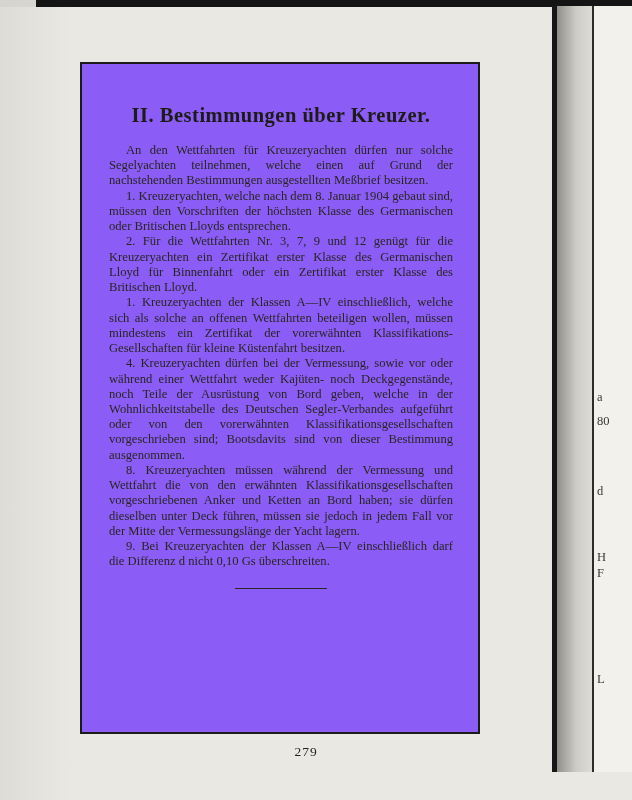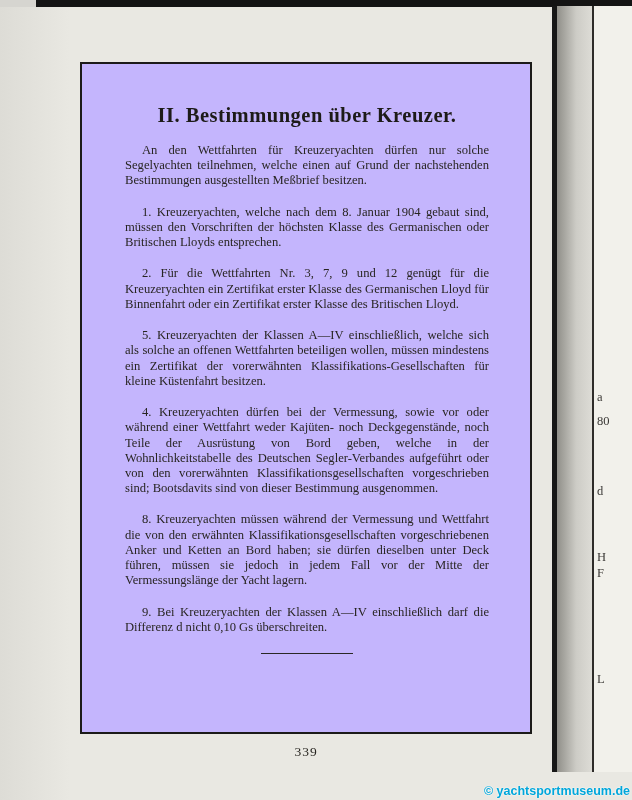--- a/index.html
+++ b/index.html
@@ -18,30 +18,30 @@
     background:linear-gradient(to right,#dddcd6,rgba(233,232,226,0));}
   .fold-line{position:absolute;top:6px;left:552px;width:5px;height:766px;background:#171717;}
   .gutter{position:absolute;top:6px;left:557px;width:35px;height:766px;
     background:linear-gradient(to right,#908f89,#cdccc6 55%,#dddcd6);}
   .edge-line{position:absolute;top:6px;left:592px;width:2px;height:766px;background:#2e2c29;}
   .next-page{position:absolute;top:6px;left:594px;width:38px;height:766px;background:#f2f1eb;}
   .edge-fragment{position:absolute;left:3px;font-size:12.5px;color:#3a3835;}
 
   
   .frame{
-    position:absolute;left:80px;top:62px;width:452px;height:672px;
-    border:2px solid #1c1b19;background:#c4b5fd;box-sizing:border-box;
+    position:absolute;left:80px;top:62px;width:400px;height:672px;
+    border:2px solid #1c1b19;background:#8b5cf6;box-sizing:border-box;
   }
   .frame-inner{padding:40px 25px 0 27px;}
   .doc-title{
     text-align:center;font-weight:bold;font-size:20.5px;letter-spacing:.5px;
     margin:0 0 16px 0;color:#1d1b18;
   }
   .para{
-    margin:16px;font-size:12.6px;line-height:1.21;
+    margin:0;font-size:12.6px;line-height:1.21;
     text-align:justify;text-indent:17px;color:#282522;
   }
   .divider{
     width:92px;margin:18px auto 0 auto;border:0;
     border-top:1.5px solid #2a2825;
   }
 
   .page-number{
     position:absolute;left:80px;top:744px;width:452px;
     text-align:center;font-size:13.5px;letter-spacing:1px;color:#26241f;
@@ -73,24 +73,23 @@
     <span class="edge-fragment" style="top:560px">F</span>
     <span class="edge-fragment" style="top:666px">L</span>
   </div>
 
   <div class="frame">
     <div class="frame-inner">
       <h1 class="doc-title">II. Bestimmungen über Kreuzer.</h1>
       <p class="para">An den Wettfahrten für Kreuzeryachten dürfen nur solche Segelyachten teilnehmen, welche einen auf Grund der nachstehenden Bestimmungen ausgestellten Meßbrief besitzen.</p>
       <p class="para">1. Kreuzeryachten, welche nach dem 8. Januar 1904 gebaut sind, müssen den Vorschriften der höchsten Klasse des Germanischen oder Britischen Lloyds entsprechen.</p>
       <p class="para">2. Für die Wettfahrten Nr. 3, 7, 9 und 12 genügt für die Kreuzeryachten ein Zertifikat erster Klasse des Germanischen Lloyd für Binnenfahrt oder ein Zertifikat erster Klasse des Britischen Lloyd.</p>
-      <p class="para">5. Kreuzeryachten der Klassen A—IV einschließlich, welche sich als solche an offenen Wettfahrten beteiligen wollen, müssen mindestens ein Zertifikat der vorerwähnten Klassifikations-Gesellschaften für kleine Küstenfahrt besitzen.</p>
+      <p class="para">1. Kreuzeryachten der Klassen A—IV einschließlich, welche sich als solche an offenen Wettfahrten beteiligen wollen, müssen mindestens ein Zertifikat der vorerwähnten Klassifikations-Gesellschaften für kleine Küstenfahrt besitzen.</p>
       <p class="para">4. Kreuzeryachten dürfen bei der Vermessung, sowie vor oder während einer Wettfahrt weder Kajüten- noch Deckgegenstände, noch Teile der Ausrüstung von Bord geben, welche in der Wohnlichkeitstabelle des Deutschen Segler-Verbandes aufgeführt oder von den vorerwähnten Klassifikationsgesellschaften vorgeschrieben sind; Bootsdavits sind von dieser Bestimmung ausgenommen.</p>
       <p class="para">8. Kreuzeryachten müssen während der Vermessung und Wettfahrt die von den erwähnten Klassifikationsgesellschaften vorgeschriebenen Anker und Ketten an Bord haben; sie dürfen dieselben unter Deck führen, müssen sie jedoch in jedem Fall vor der Mitte der Vermessungslänge der Yacht lagern.</p>
       <p class="para">9. Bei Kreuzeryachten der Klassen A—IV einschließlich darf die Differenz d nicht 0,10 Gs überschreiten.</p>
       <hr class="divider">
     </div>
   </div>
 
-  <div class="page-number">339</div>
-  <div class="watermark">© yachtsportmuseum.de</div>
+  <div class="page-number">279</div>
 
 </div>
 
 </body></html>

